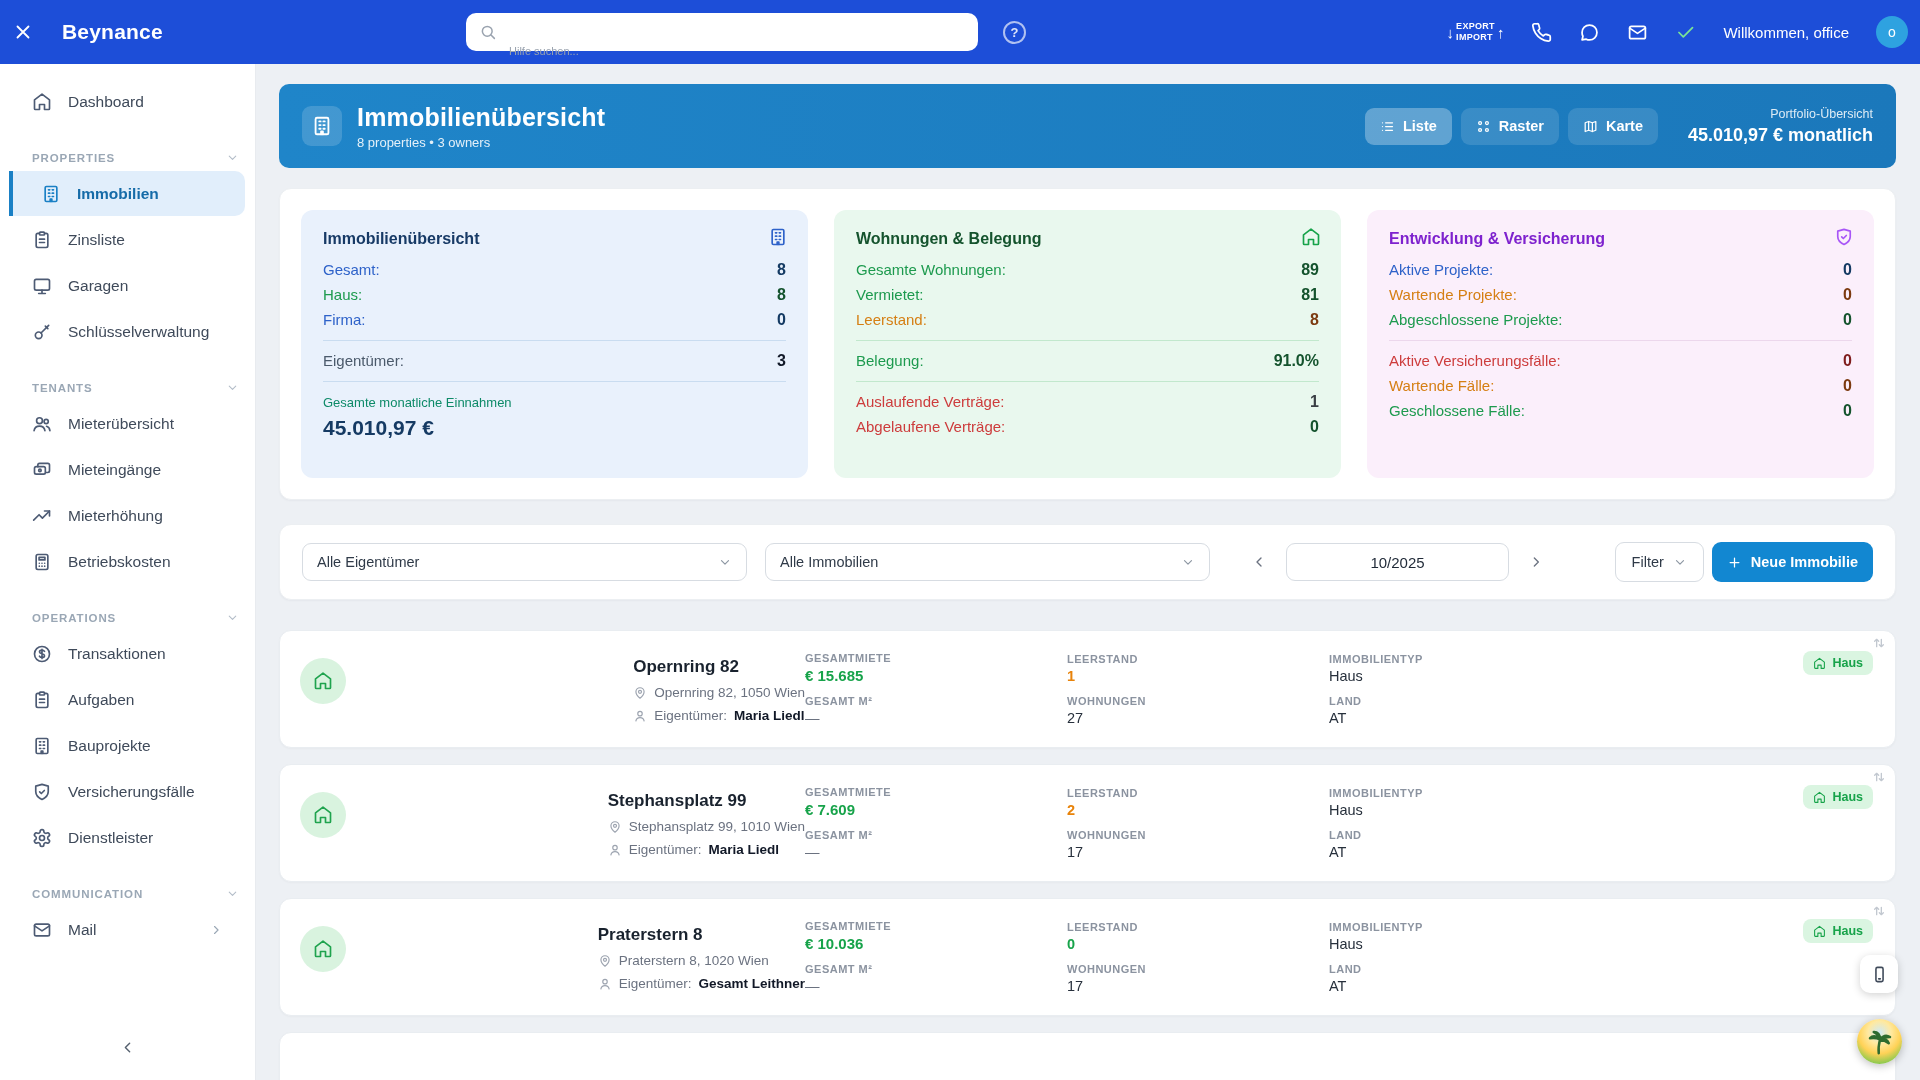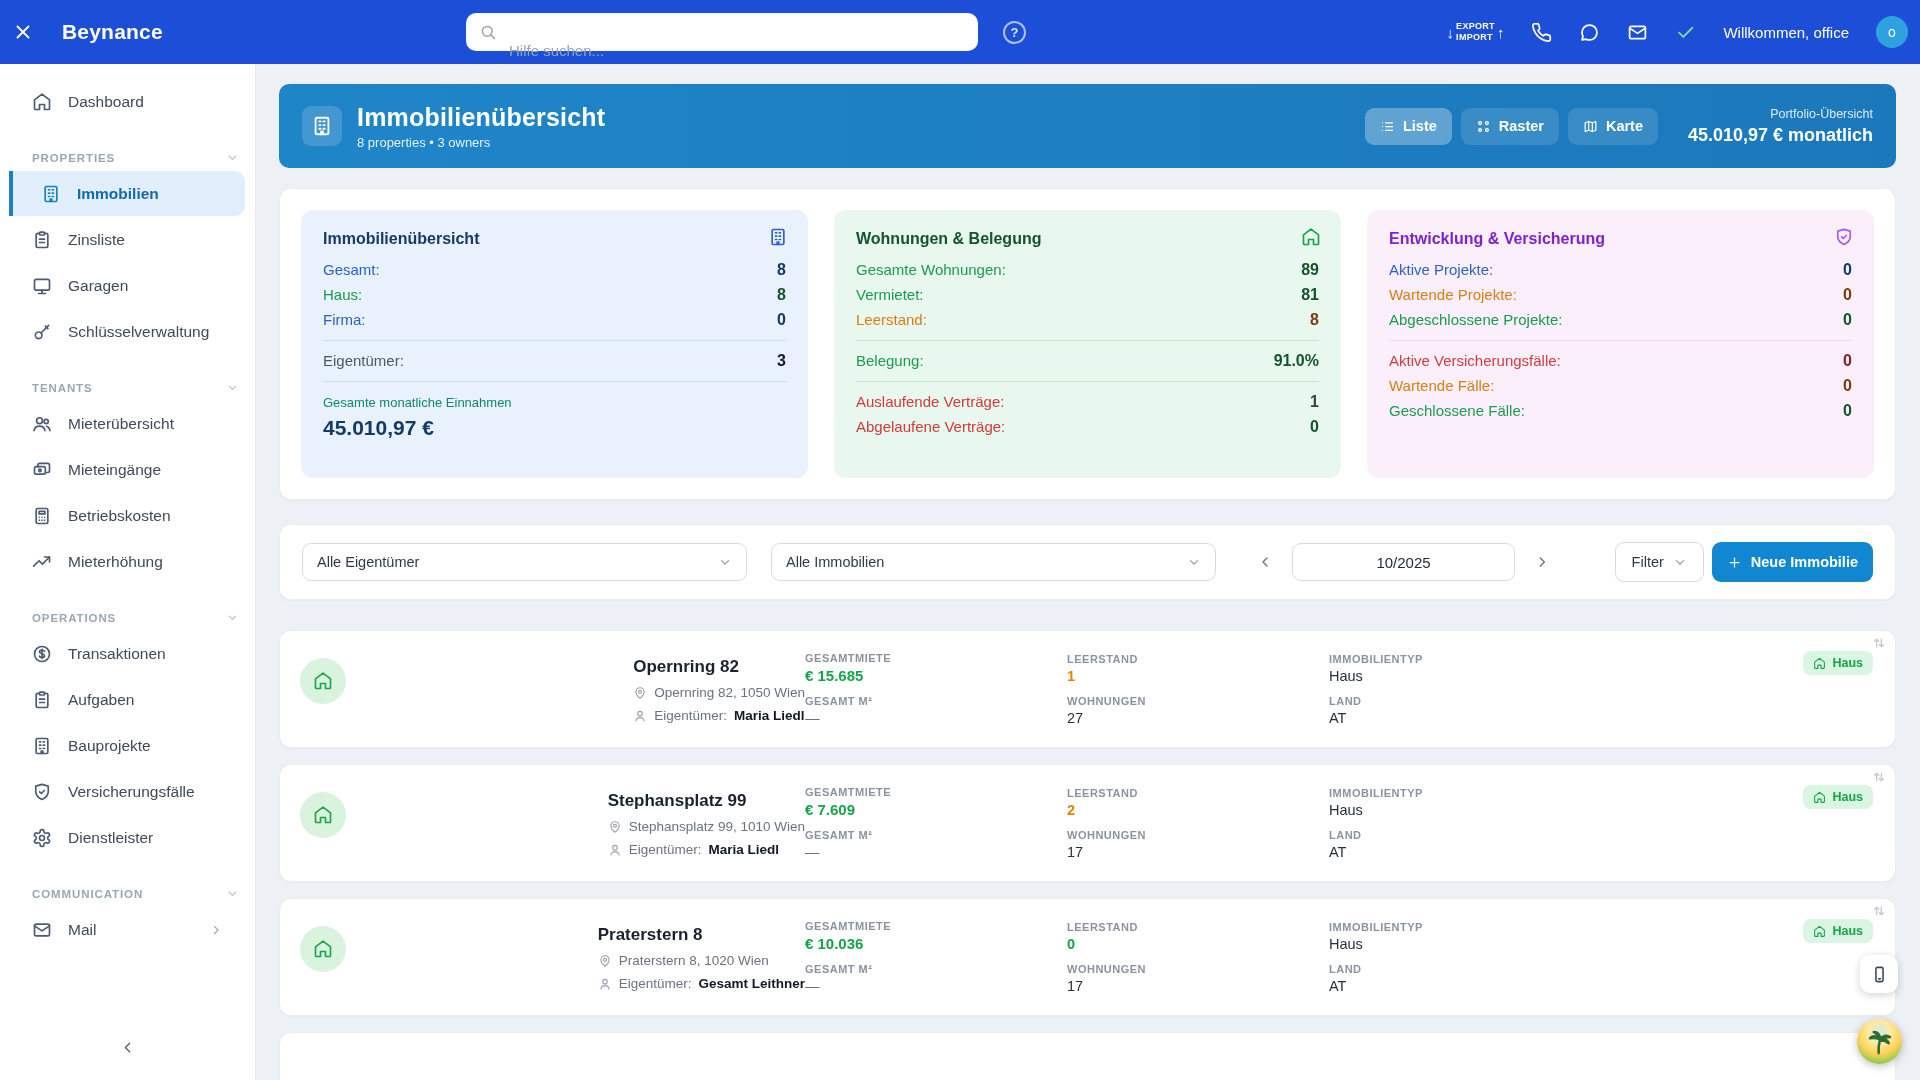--- a/index.html
+++ b/index.html
@@ -19,21 +19,21 @@
     padding:0 12px; z-index:50;
   }
   .close-x { width:22px; height:22px; cursor:pointer; }
   .brand { font-size:21px; font-weight:bold; margin-left:28px; letter-spacing:.2px; }
   .searchbox {
     position:absolute; left:466px; top:13px; width:512px; height:38px;
     background:#fff; border-radius:10px; display:flex; align-items:center;
     padding:0 13px; gap:10px; color:#9aa3af;
   }
   .searchbox input {
-    border:none; outline:none; flex:1; font-size:15px; color:#374151;
+    border:none; outline:none; flex:1; font-size:11px; color:#374151;
     font-family:"Liberation Sans", sans-serif; background:transparent;margin-top:37px;
   }
   .searchbox input::placeholder { color:#9aa3af; }
   .help-badge {
     position:absolute; left:1003px; top:21px; width:23px; height:23px;
     border:2px solid rgba(255,255,255,.65); border-radius:50%;
     display:flex; align-items:center; justify-content:center;
     font-size:13px; font-weight:bold; color:rgba(255,255,255,.85); cursor:pointer;
   }
   .topbar-right { margin-left:auto; display:flex; align-items:center; gap:27px; }
@@ -141,21 +141,21 @@
     margin-top:24px; background:#fff; border:1px solid #eceff2; border-radius:12px;
     padding:17px 22px; display:flex; align-items:center;
     box-shadow:0 1px 2px rgba(16,24,40,.04);
   }
   .select {
     width:445px; height:38px; border:1px solid #d7dce2; border-radius:9px;
     display:flex; align-items:center; justify-content:space-between;
     padding:0 14px; font-size:14.5px; color:#2f3a48; background:#fff; cursor:pointer;
   }
   .select .chev { width:14px; height:14px; color:#8d97a3; }
-  .select + .select { margin-left:24px;padding-left:14px; }
+  .select + .select { margin-left:18px;padding-left:14px; }
   .month-nav { margin-left:41px; display:flex; align-items:center; gap:19px; }
   .nav-arrow { width:16px; height:16px; color:#6b7280; cursor:pointer; }
   .month-input {
     width:223px; height:38px; border:1px solid #d7dce2; border-radius:9px;
     display:flex; align-items:center; justify-content:center;
     font-size:15px; color:#1f2937; cursor:text; background:#fff;
   }
   .filter-actions { margin-left:auto; display:flex; align-items:center; gap:8px; }
   .btn-filter {
     height:40px; padding:0 16px; border:1px solid #d7dce2; border-radius:9px;
@@ -468,29 +468,29 @@
     <span>Mieterübersicht</span>
   </div>
   <div class="nav-item">
     <svg class="nico">
         <use href="#i-cards"></use>
       </svg>
     <span>Mieteingänge</span>
   </div>
   <div class="nav-item">
     <svg class="nico">
+        <use href="#i-trend"></use>
+      </svg>
+    <span>Mieterhöhung</span>
+  </div>
+  <div class="nav-item">
+    <svg class="nico">
         <use href="#i-calc"></use>
       </svg>
     <span>Betriebskosten</span>
-  </div>
-  <div class="nav-item">
-    <svg class="nico">
-        <use href="#i-trend"></use>
-      </svg>
-    <span>Mieterhöhung</span>
   </div>
 
   <div class="nav-sec">
     <span>OPERATIONS</span>
     <svg class="chev">
         <use href="#i-chevd"></use>
       </svg>
   </div>
   <div class="nav-item">
     <svg class="nico">

